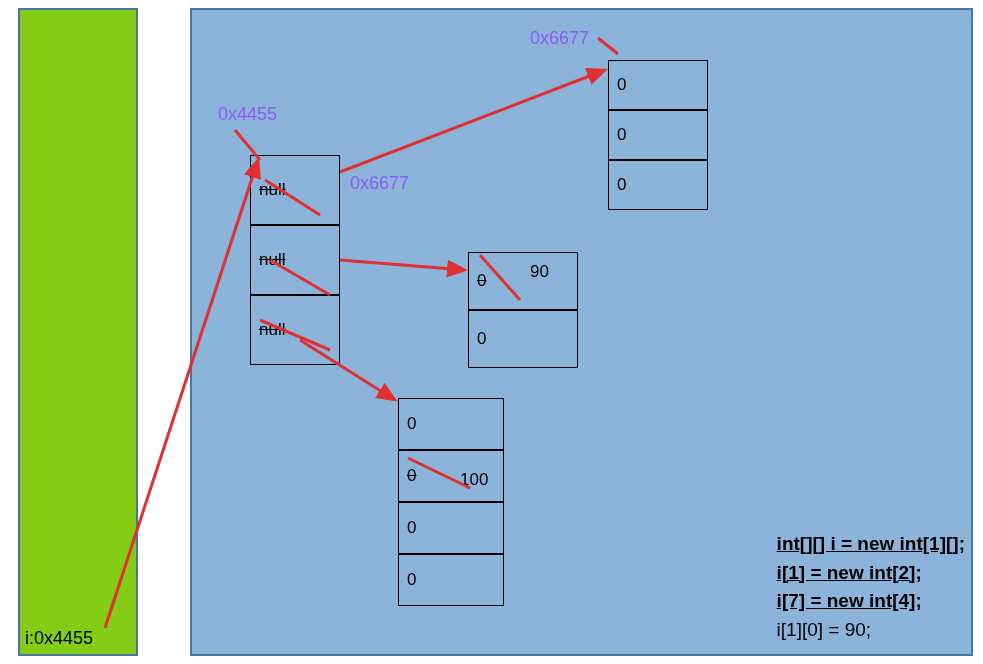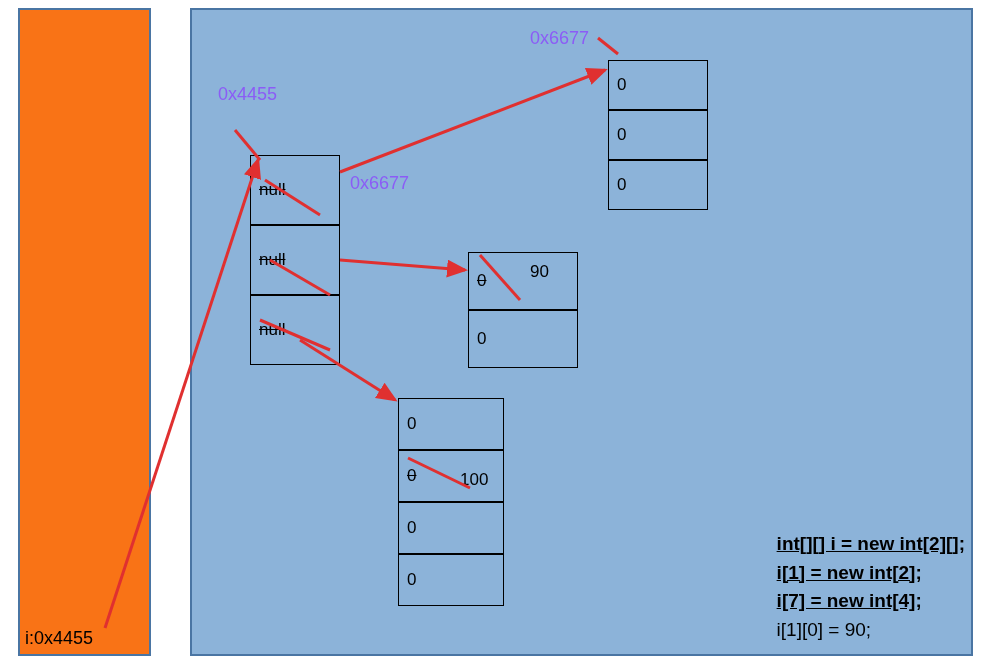--- a/index.html
+++ b/index.html
@@ -7,23 +7,23 @@
       width: 983px;
       height: 664px;
       background: #ffffff;
       font-family: Arial, sans-serif;
       position: relative;
     }
     .stack-region {
       position: absolute;
       left: 18px;
       top: 8px;
-      width: 133px;
+      width: 120px;
       height: 648px;
-      background: #f97316;
+      background: #84cc16;
       border: 2px solid #4a75a3;
     }
     .heap-region {
       position: absolute;
       left: 190px;
       top: 8px;
       width: 783px;
       height: 648px;
       background: #8cb3d9;
       border: 2px solid #4a75a3;
@@ -106,21 +106,21 @@
   </style>
 </head>
 <body>
 
 <div class="stack-region">
   <div class="stack-label">i:0x4455</div>
 </div>
 
 <div class="heap-region"></div>
 
-<div class="label" style="left:218px; top:84px;">0x4455</div>
+<div class="label" style="left:218px; top:104px;">0x4455</div>
 
 <div class="outer-array">
   <div class="box-cell">
       <span class="strike">null</span>
     </div>
   <div class="box-cell">
       <span class="strike">null</span>
     </div>
   <div class="box-cell">
       <span class="strike">null</span>
@@ -149,21 +149,21 @@
   <div class="box-cell">0</div>
   <div class="box-cell">
       <span class="strike">0</span>
     </div>
   <div class="box-cell">0</div>
   <div class="box-cell">0</div>
 </div>
 <div class="new-val" style="left:460px; top:470px;">100</div>
 
 <div class="code-block">
-  <div class="bold"><span class="uline">int[][] i = new int[2][];</span></div>
+  <div class="bold"><span class="uline">int[][] i = new int[1][];</span></div>
   <div class="bold uline">i[1] = new int[2];</div>
   <div class="bold uline">i[7] = new int[4];</div>
   <div>i[1][0] = 90;</div>
 </div>
 
 <svg class="arrows">
   <defs>
     <marker id="arrowhead" markerWidth="8" markerHeight="8" refX="6" refY="3" orient="auto">
       <polygon points="0 0, 7 3, 0 6" fill="#e03030"></polygon>
     </marker>

